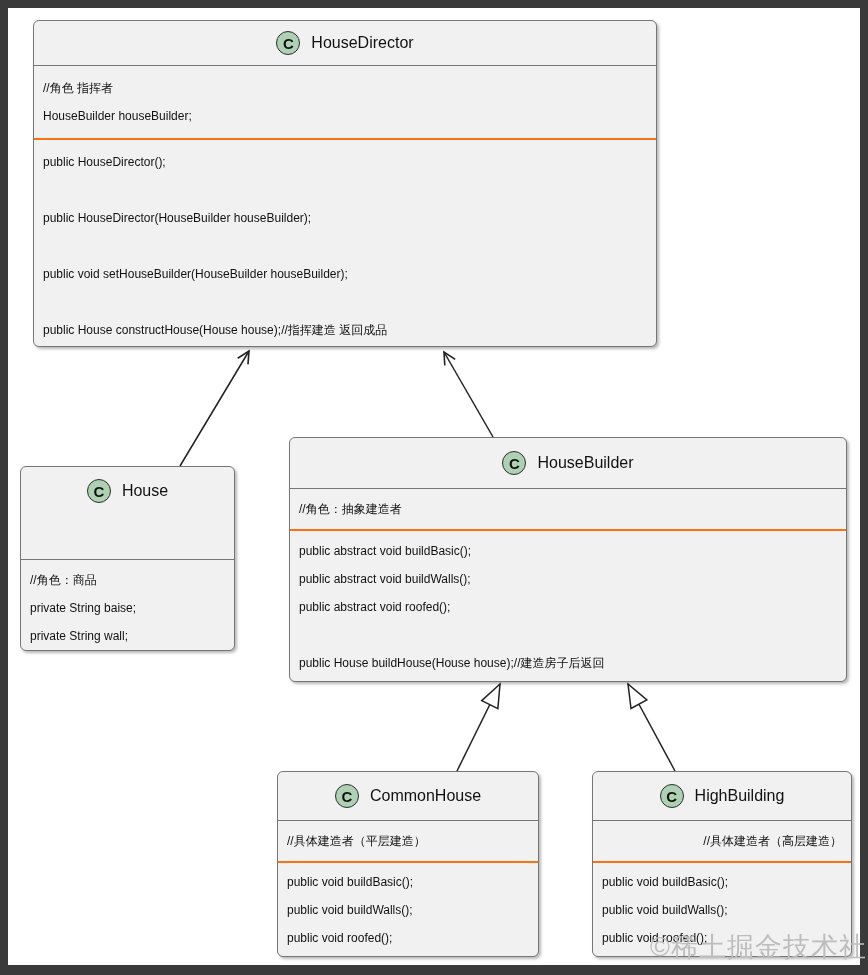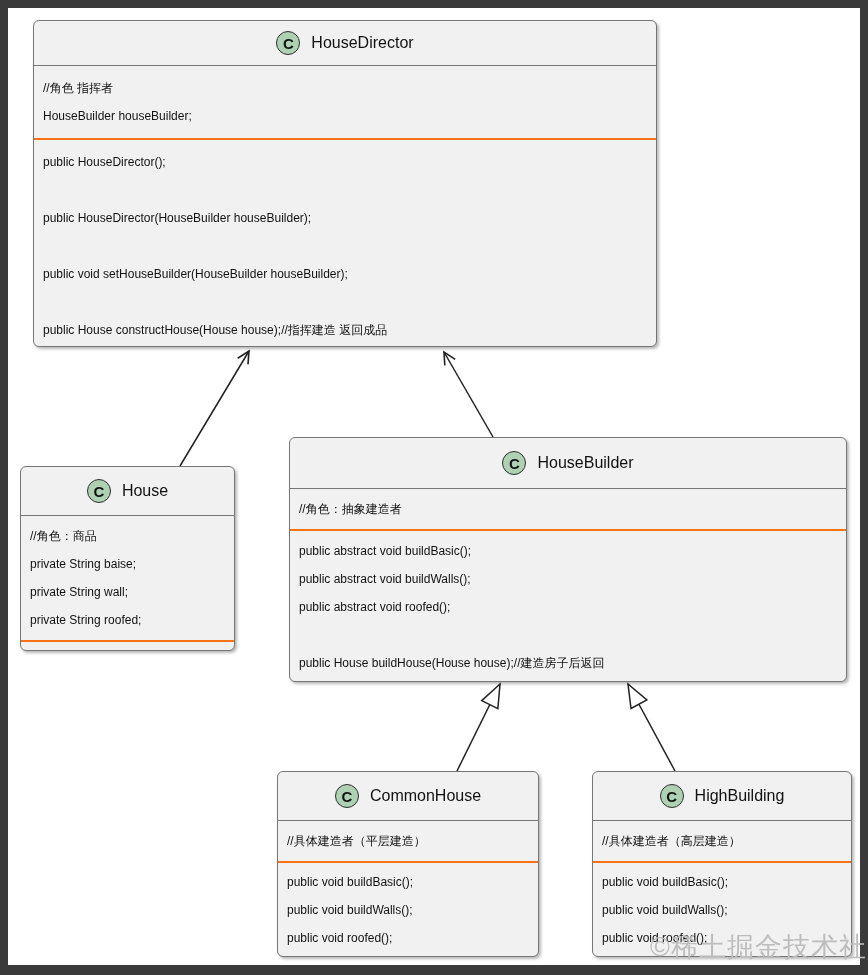--- a/index.html
+++ b/index.html
@@ -74,21 +74,21 @@
       <div class="line"></div>
       <div class="line">public House constructHouse(House house);//指挥建造 返回成品</div>
     </div>
   </div>
 
   <div class="uml-class" style="left:12px;top:458px;width:215px;height:185px;">
     <div class="c-title" style="height:48px;">
       <span class="c-circle">C</span>
       <span class="c-name">House</span>
     </div>
-    <div class="c-fields" style="padding:6px 9px;">
+    <div class="c-fields" style="padding:6px 9px;margin-top:44px;">
       <div class="line">//角色：商品</div>
       <div class="line">private String baise;</div>
       <div class="line">private String wall;</div>
       <div class="line">private String roofed;</div>
     </div>
     <div class="c-methods" style="padding:0;"></div>
   </div>
 
   <div class="uml-class" style="left:281px;top:429px;width:558px;height:245px;">
     <div class="c-title" style="height:50px;">
@@ -120,21 +120,21 @@
       <div class="line">public void buildWalls();</div>
       <div class="line">public void roofed();</div>
     </div>
   </div>
 
   <div class="uml-class" style="left:584px;top:763px;width:260px;height:186px;">
     <div class="c-title" style="height:48px;">
       <span class="c-circle">C</span>
       <span class="c-name">HighBuilding</span>
     </div>
-    <div class="c-fields" style="padding:6px 9px;">
+    <div class="c-fields" style="padding:6px 9px;text-align:right;">
       <div class="line">//具体建造者（高层建造）</div>
     </div>
     <div class="c-methods" style="padding:5px 9px;">
       <div class="line">public void buildBasic();</div>
       <div class="line">public void buildWalls();</div>
       <div class="line">public void roofed();</div>
     </div>
   </div>
 
 </div>

